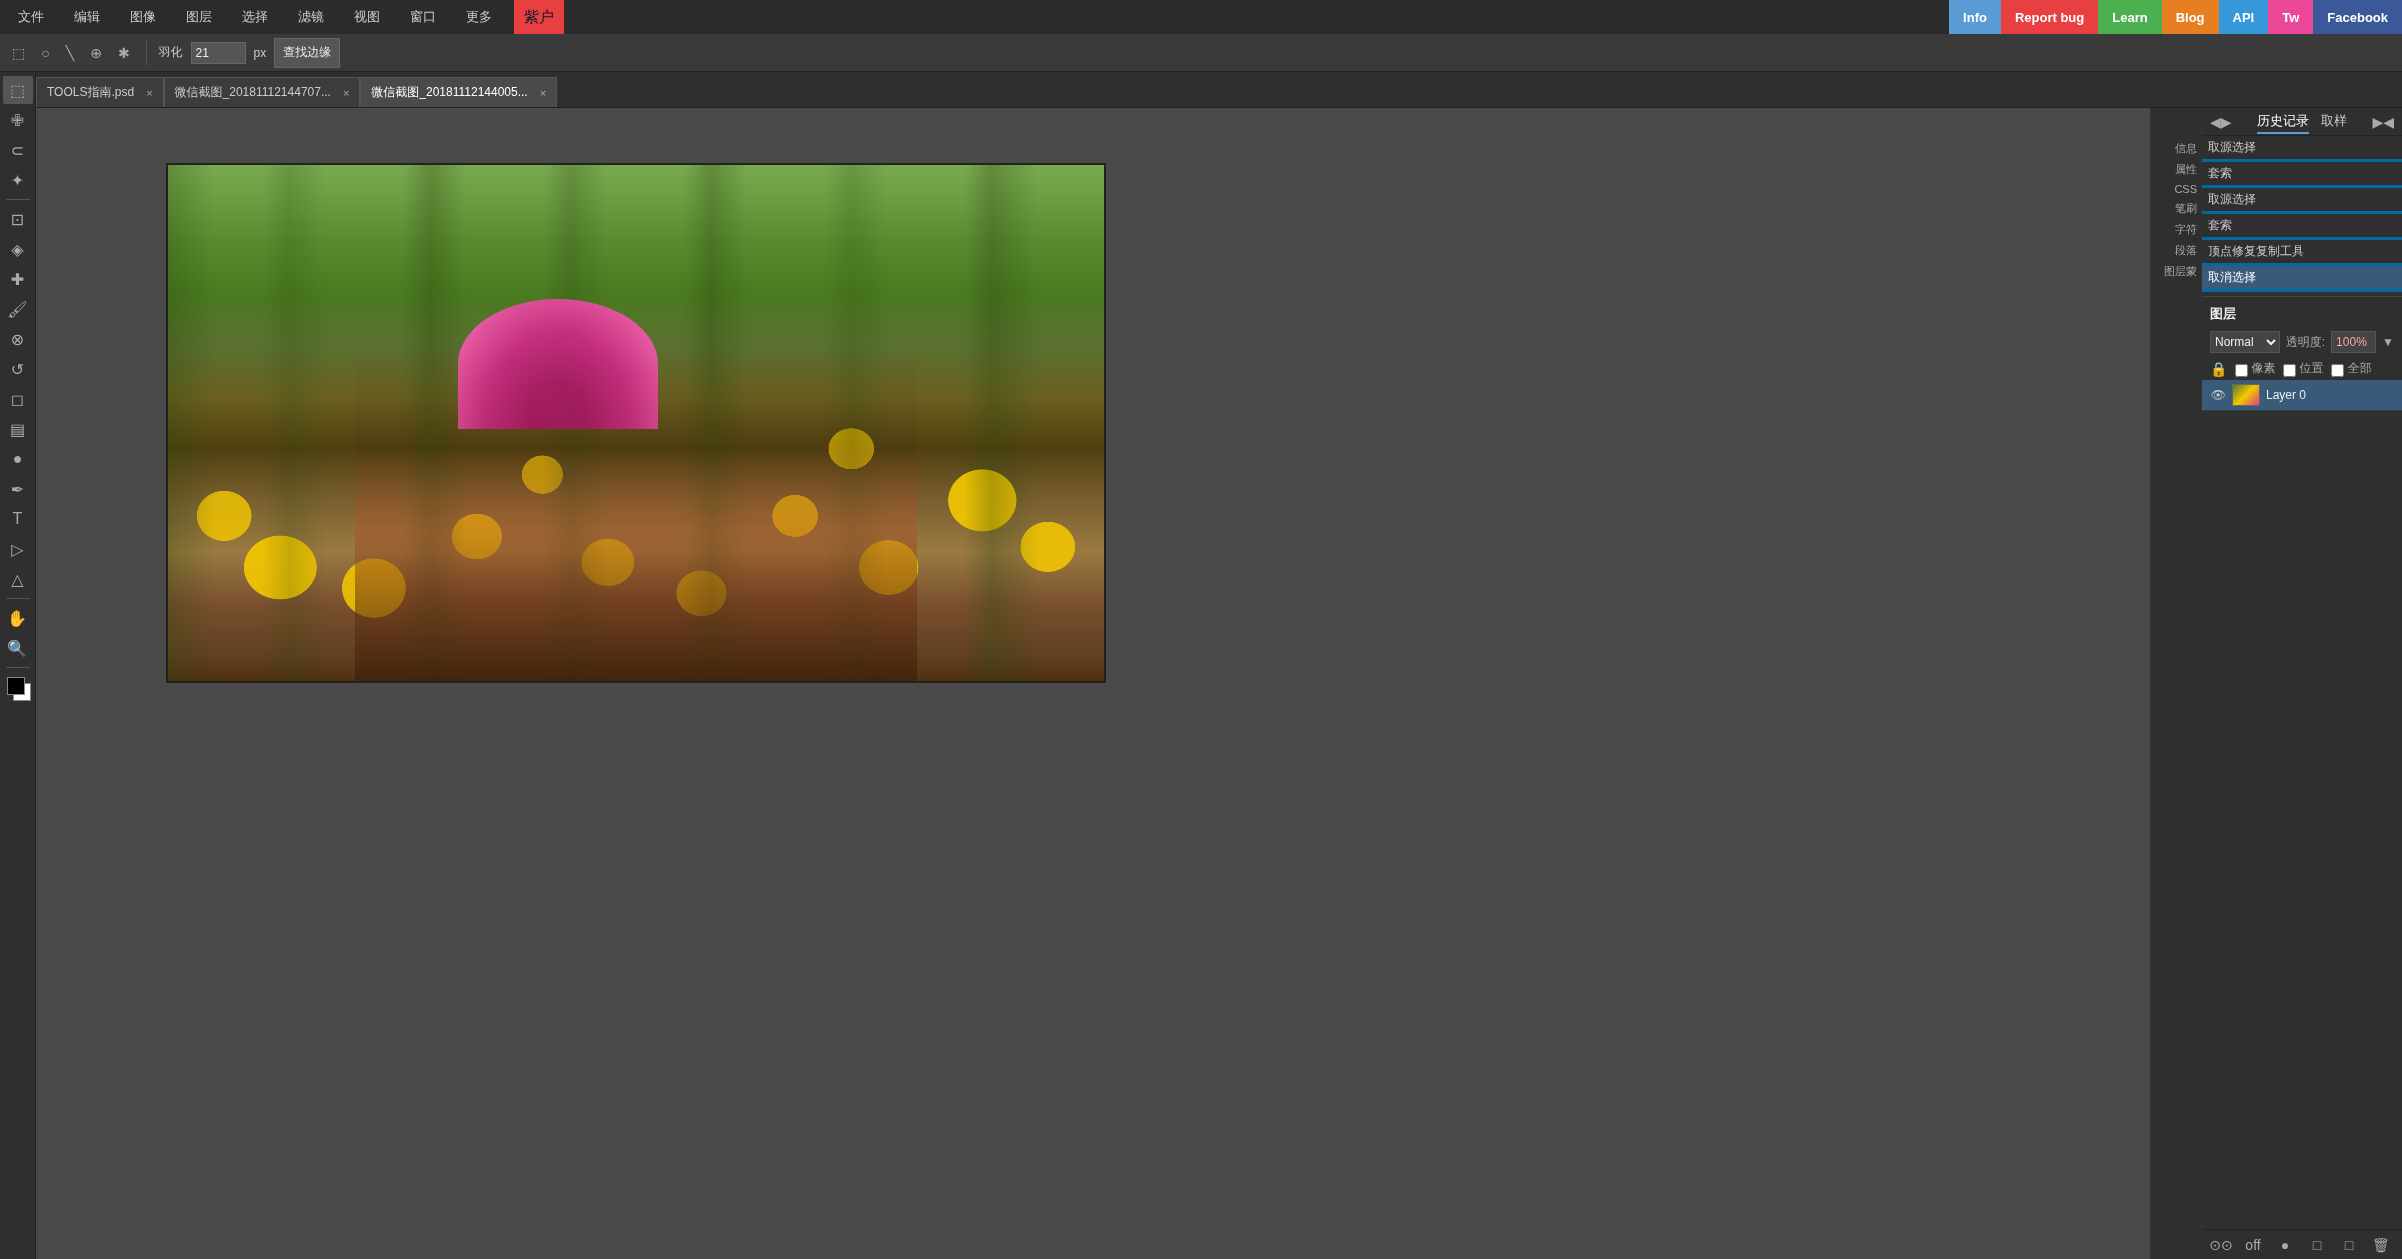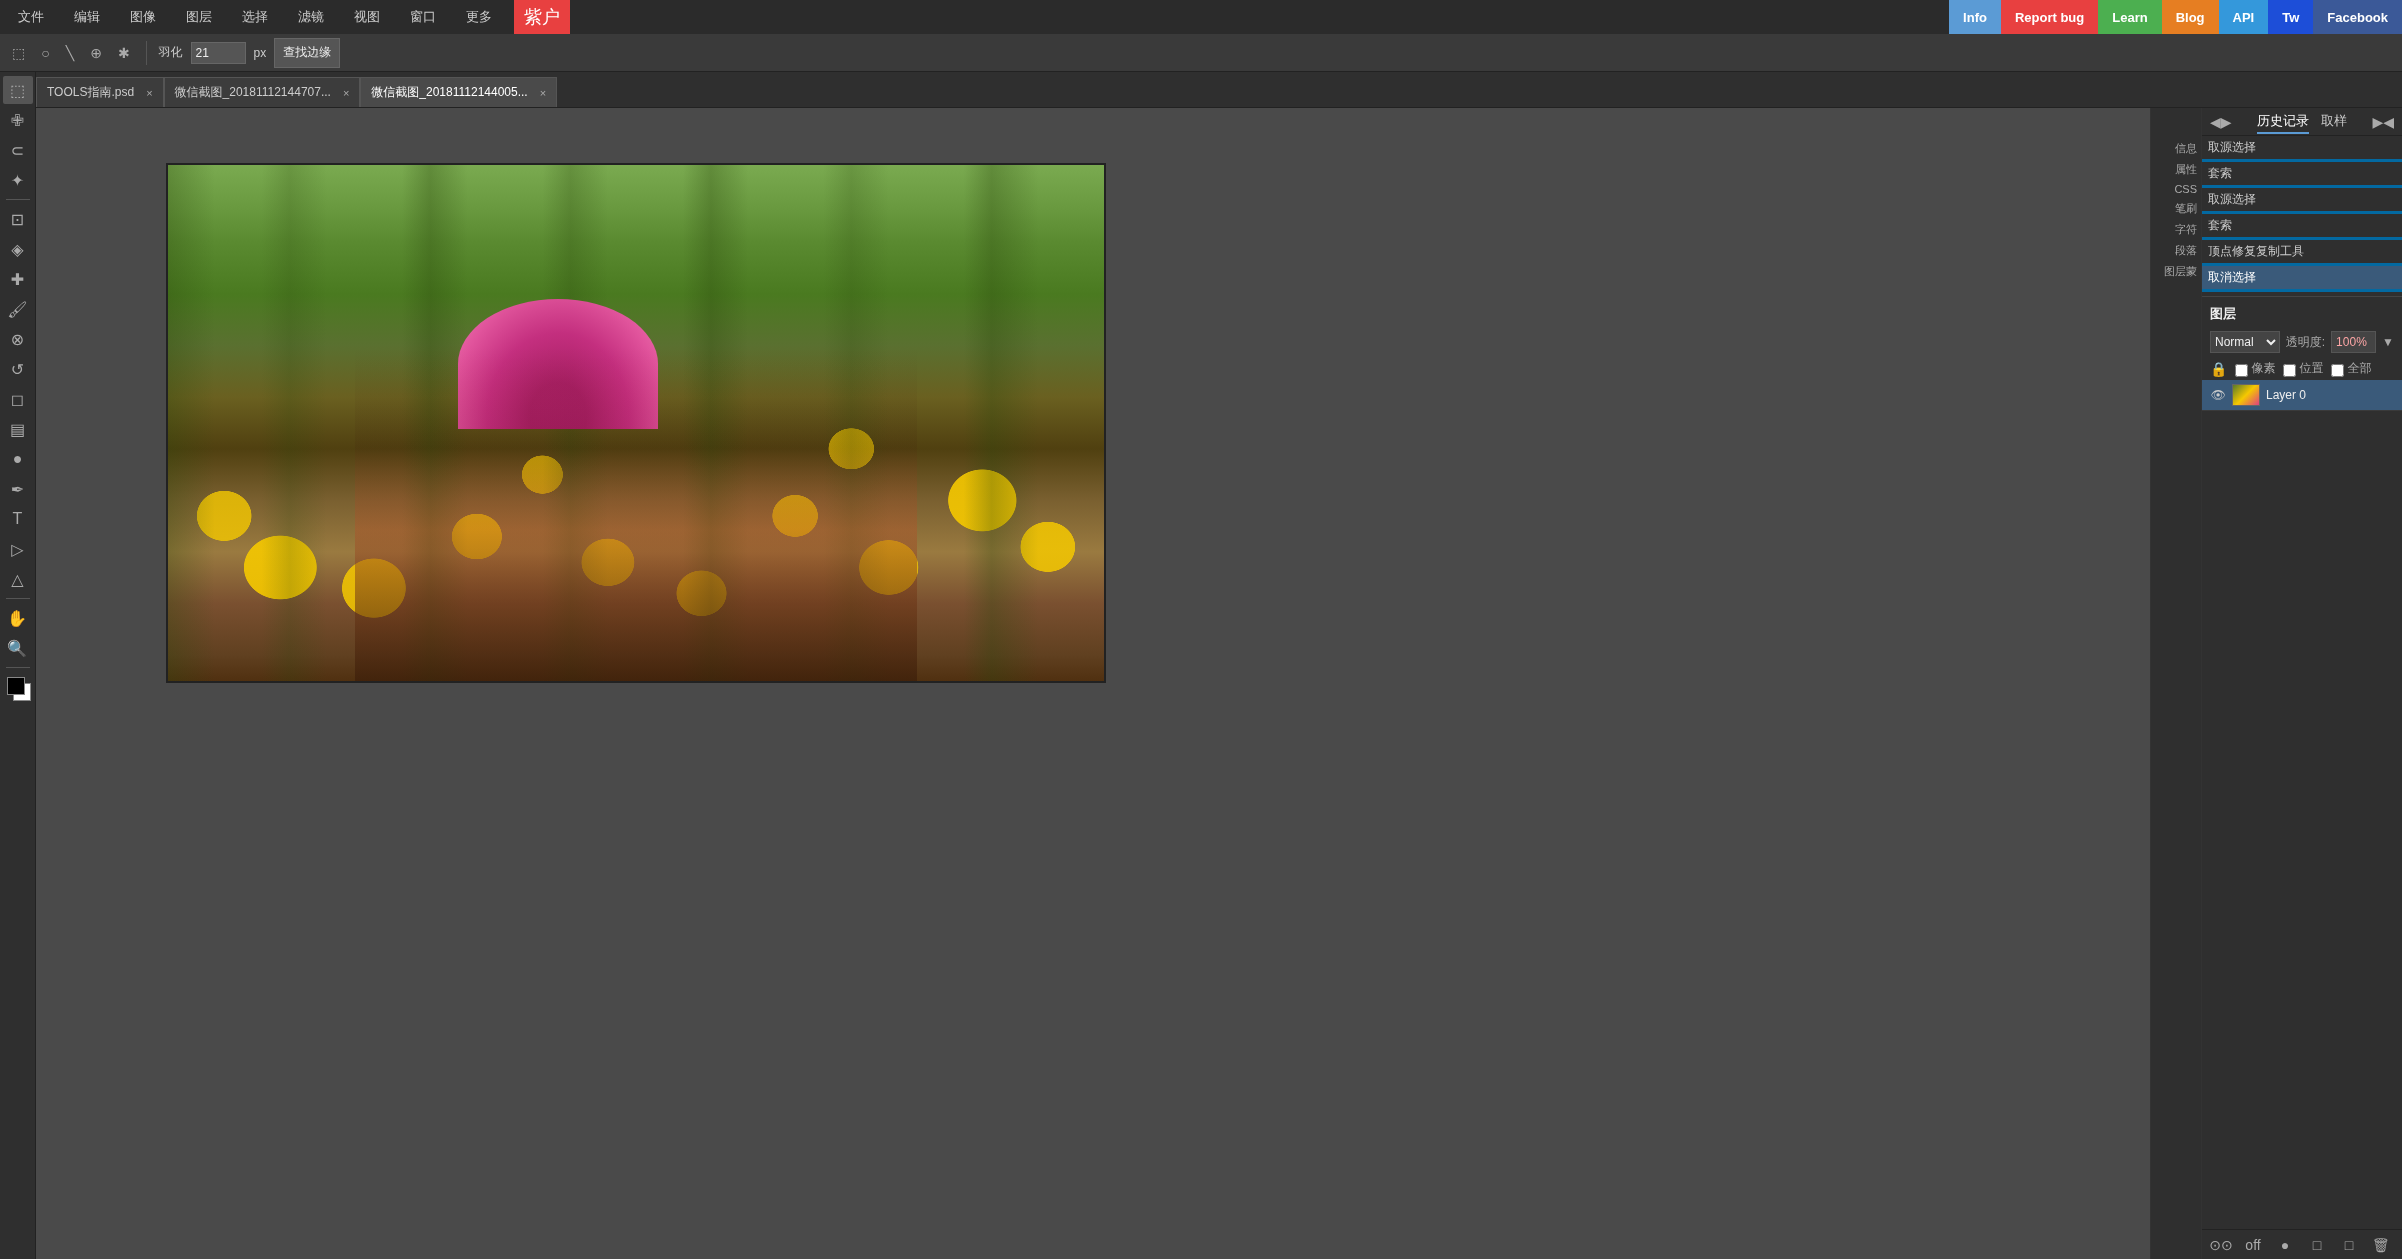--- a/index.html
+++ b/index.html
@@ -35,26 +35,26 @@
       color: #ccc;
       font-size: 13px;
       cursor: pointer;
       padding: 0 8px;
       height: 34px;
       display: flex;
       align-items: center;
     }
     .top-nav-user {
       background: #e84040;
-      color: #ffffff;
+      color: #0f172a;
       padding: 17px 10px;
       height: 34px;
       display: flex;
       align-items: center;
-      font-size: 18px;
+      font-size: 15px;
       cursor: pointer;
     }
     .top-nav-right {
       display: flex;
       align-items: center;
       height: 34px;
       padding-left: 8px;
     }
     .nav-btn {
       height: 34px;
@@ -64,21 +64,21 @@
       font-size: 13px;
       cursor: pointer;
       color: white;
       font-weight: bold;
     }
     .nav-btn-info { background: #5b9bd5; }
     .nav-btn-reportbug { background: #e84040; }
     .nav-btn-learn { background: #4caf50; }
     .nav-btn-blog { background: #e67e22; }
     .nav-btn-api { background: #3498db; }
-    .nav-btn-tw { background: #1d4ed8; }
+    .nav-btn-tw { background: #ec4899; }
     .nav-btn-facebook { background: #3b5998; }
 
     
     #toolbar {
       width: 100%;
       height: 38px;
       background: #3a3a3a;
       border-bottom: 1px solid #222;
       display: flex;
       align-items: center;

